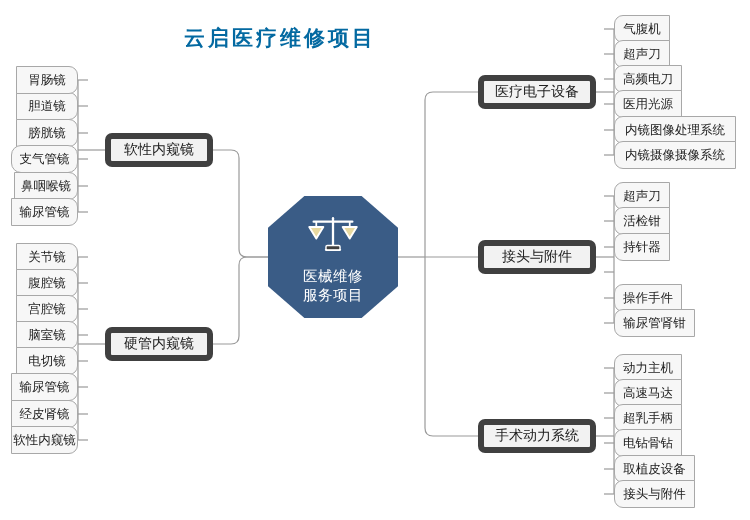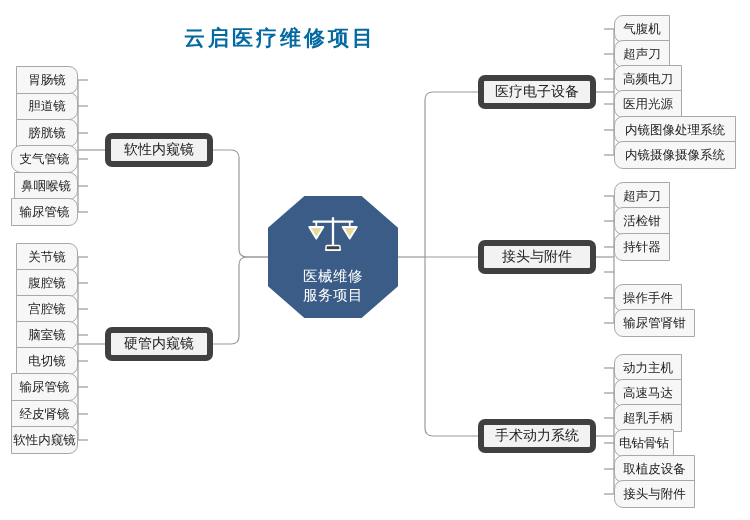--- a/index.html
+++ b/index.html
@@ -311,21 +311,21 @@
 
   <div class="node leaf right" style="left:614px; top:354px; width:68px;">
       <span>动力主机</span>
     </div>
   <div class="node leaf right" style="left:614px; top:379px; width:68px;">
       <span>高速马达</span>
     </div>
   <div class="node leaf right" style="left:614px; top:404px; width:68px;">
       <span>超乳手柄</span>
     </div>
-  <div class="node leaf right" style="left:614px; top:429px; width:60px;">
+  <div class="node leaf right" style="left:614px; top:429px; width:68px;">
       <span>电钻骨钻</span>
     </div>
   <div class="node leaf right" style="left:614px; top:455px; width:81px;">
       <span>取植皮设备</span>
     </div>
   <div class="node leaf right" style="left:614px; top:480px; width:81px;">
       <span>接头与附件</span>
     </div>
 
 </div>

